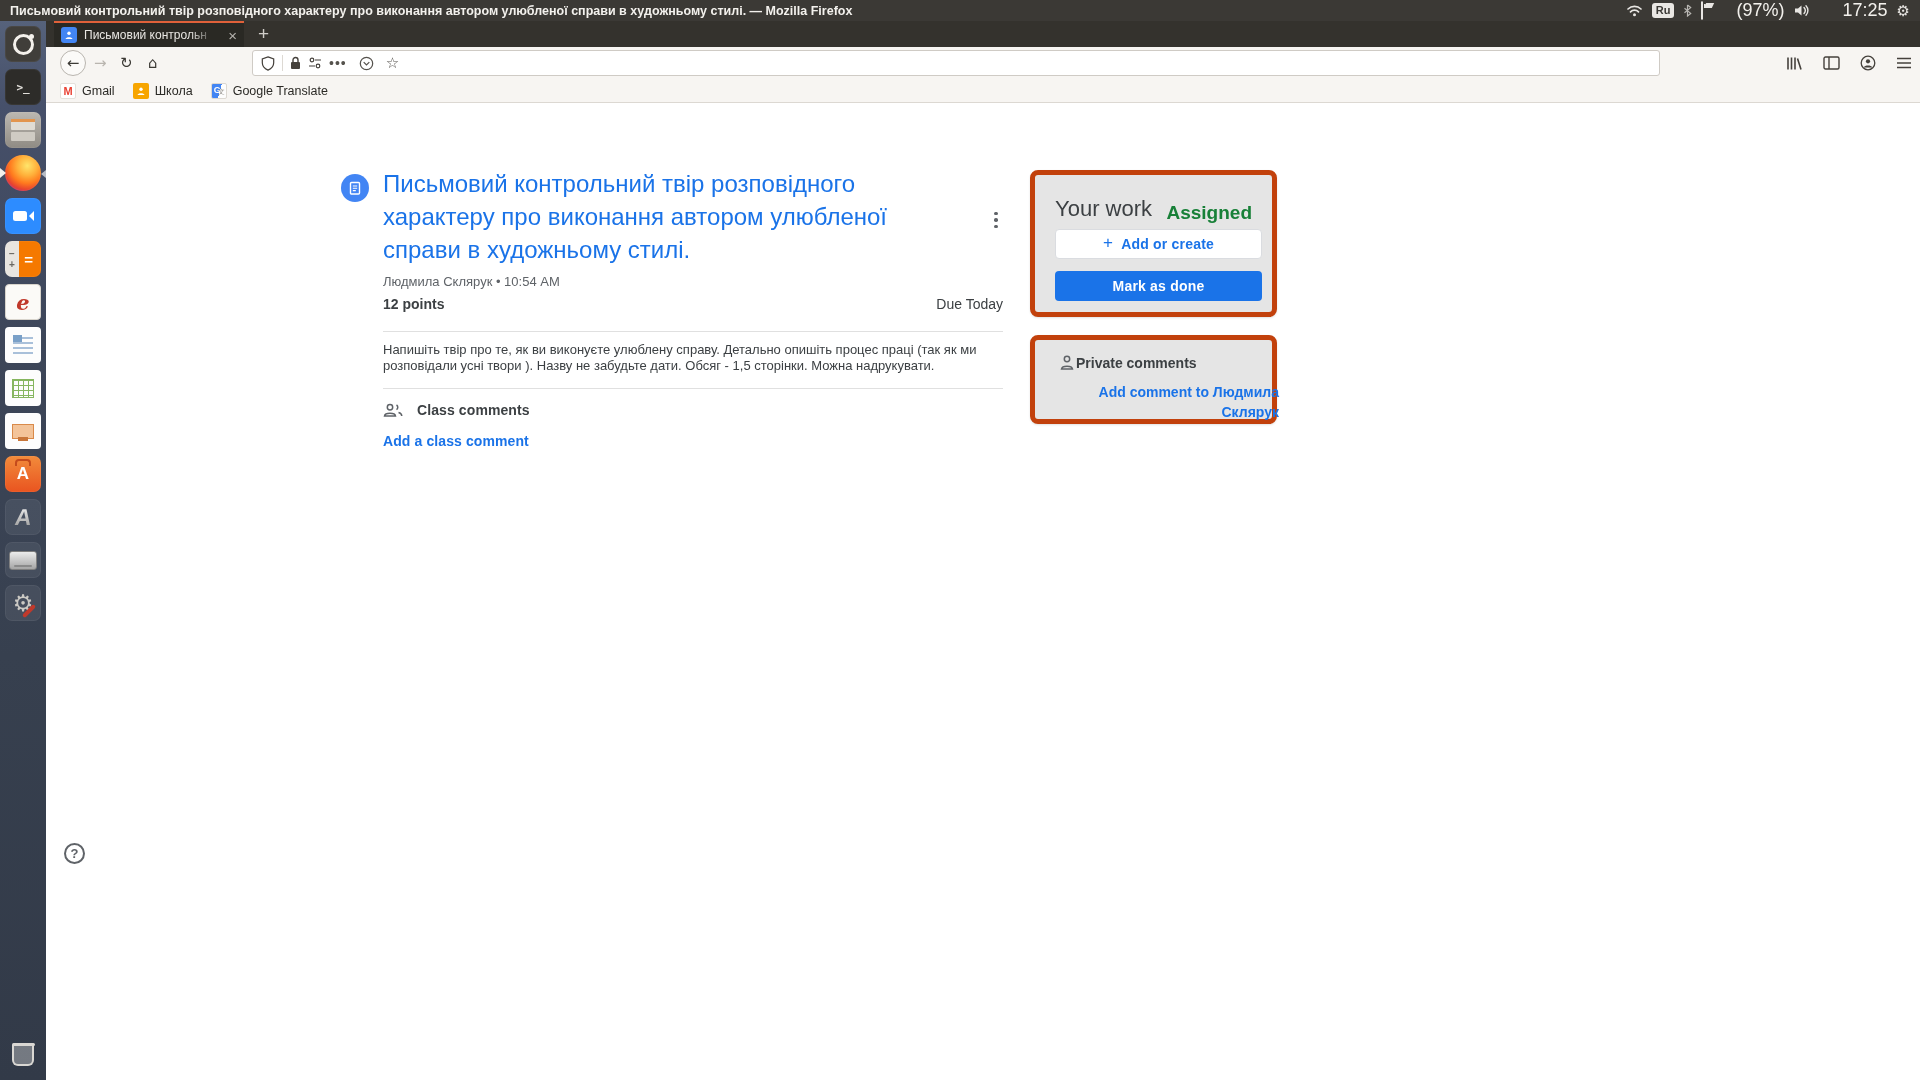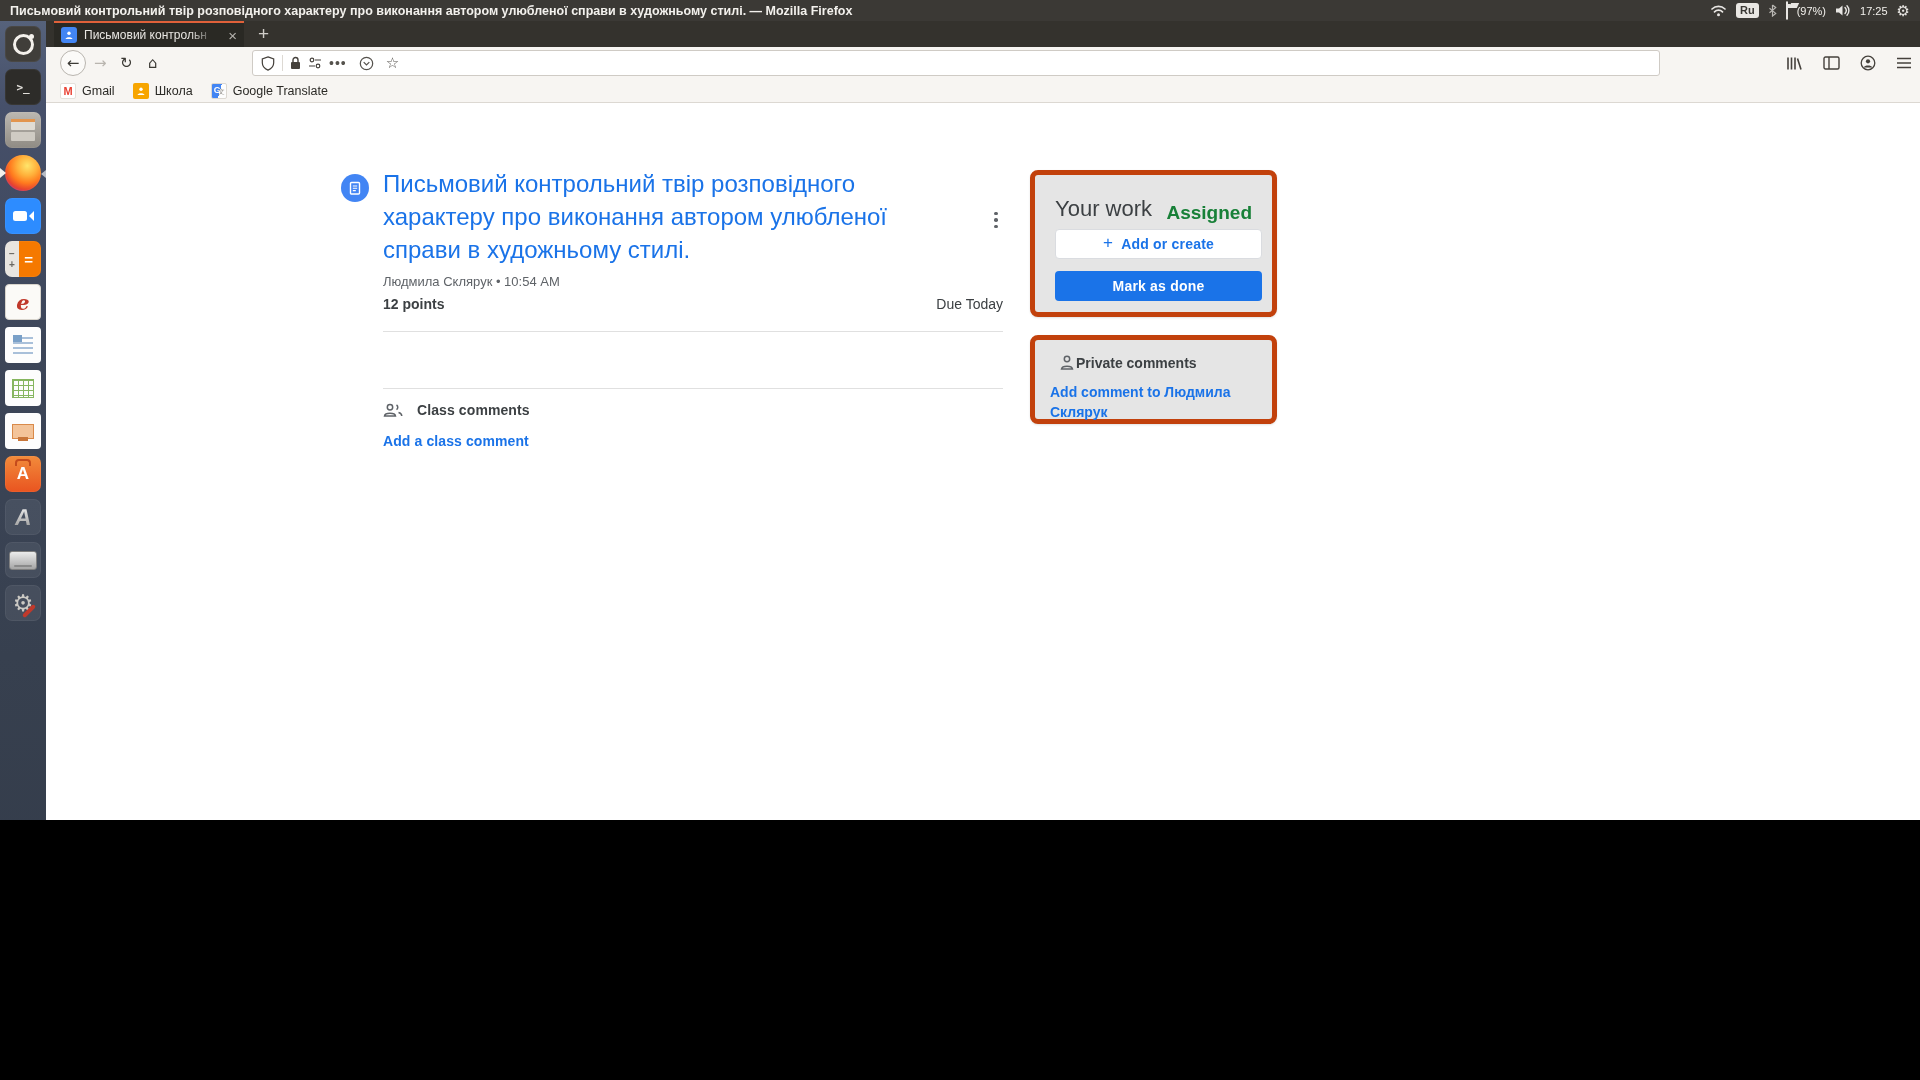--- a/index.html
+++ b/index.html
@@ -1,27 +1,27 @@
 <!DOCTYPE html>
 <html><head>
 <meta charset="utf-8">
 <style>
   * { margin:0; padding:0; box-sizing:border-box; }
   body { font-family:"Liberation Sans", sans-serif; background:#000; }
-  .screen { position:relative; width:1920px; height:820px; overflow:hidden; background:#fff; }
+  .screen { position:relative; width:1920px; height:1080px; overflow:hidden; background:#fff; }
   .glyph { font-family:"DejaVu Sans", sans-serif; }
 
   
   .sysbar { position:absolute; left:0; top:0; width:1920px; height:21px; background:#3b3935;
             display:flex; align-items:center; color:#f3f1ed; }
   .sysbar .wtitle { font-size:12.5px; font-weight:bold; padding-left:10px; white-space:nowrap; }
   .tray { margin-left:auto; display:flex; align-items:center; gap:9px; padding-right:10px; }
   .ru-badge { background:#e9e7e3; color:#3a3834; font-size:11px; font-weight:bold; line-height:15px;
               padding:0 4px; border-radius:3px; }
-  .tray .t-text { font-size:11px; color:#efedе9; }
+  .tray .t-text { font-size:18px; color:#efedе9;margin-left:24px; }
   .battery-body { position:relative; width:19px; height:10px; border:1.4px solid #e8e6e3; border-radius:2px; }
   .battery-body::after { content:""; position:absolute; right:-4px; top:2px; width:2.5px; height:4px; background:#e8e6e3; border-radius:0 1px 1px 0; }
   .battery-bolt { position:absolute; left:4px; top:1px; width:8px; height:5px; background:#e8e6e3; transform:skewX(-25deg); }
 
   
   .dock { position:absolute; left:0; top:21px; width:46px; height:1059px;
           background:linear-gradient(180deg,#56627b 0%,#46506a 8%,#3d4659 30%,#37404f 60%,#323a48 100%);
           display:flex; flex-direction:column; align-items:center; gap:5px; padding-top:4px; }
   .dock-item { width:38px; height:38px; display:flex; align-items:center; justify-content:center; position:relative; }
   .di { width:36px; height:36px; border-radius:7px; position:relative; display:flex; align-items:center; justify-content:center;
@@ -143,21 +143,21 @@
   .cw-title { position:absolute; left:20px; top:21px; font-size:22px; color:#3c4043; }
   .cw-status { position:absolute; right:20px; top:27px; font-size:19px; font-weight:bold; color:#188038; }
   .btn { position:absolute; left:20px; width:207px; height:30px; border-radius:4px; font-size:14px; font-weight:bold;
          display:flex; align-items:center; justify-content:center; gap:8px; letter-spacing:.2px; }
   .btn-add { top:54px; border:1px solid #dadce0; color:#1a73e8; background:#fff; }
   .btn-add .plus { font-size:17px; font-weight:normal; margin-top:-2px; }
   .btn-done { top:96px; background:#1a73e8; color:#fff; }
   .card-private { left:984px; top:232px; width:247px; height:89px; }
   .cp-head { position:absolute; left:25px; top:15px; display:flex; align-items:center; gap:2px; }
   .cp-label { font-size:14px; font-weight:bold; color:#3c4043; }
-  .cp-link { position:absolute; left:15px; top:42px; width:217px; text-align:left;
+  .cp-link { position:absolute; left:27px; top:42px; width:217px; text-align:right;
              font-size:14px; font-weight:bold; color:#1a73e8; line-height:20px; }
 
   .help-btn { position:absolute; left:18px; top:740px; width:21px; height:21px; border:2px solid #5f6368;
               border-radius:50%; color:#5f6368; font-size:13px; font-weight:bold;
               display:flex; align-items:center; justify-content:center; }
   svg { display:block; }
 </style>
 </head>
 <body>
 
@@ -360,20 +360,21 @@
         <i></i>
       </span>
     <div class="a-author">Людмила Склярук • 10:54 AM</div>
 
     <div class="points-row">
       <span class="pts">12 points</span>
       <span>Due Today</span>
     </div>
 
     <div class="divider d1"></div>
+    <div class="a-desc">Напишіть твір про те, як ви виконуєте улюблену справу. Детально опишіть процес праці (так як ми розповідали усні твори ). Назву не забудьте дати. Обсяг - 1,5 сторінки. Можна надрукувати.</div>
     <div class="divider d2"></div>
 
     <div class="cc-row">
       <span>
         <svg width="20" height="15" viewBox="0 0 20 15">
             <circle cx="7" cy="4.2" r="2.7" fill="none" stroke="#5f6368" stroke-width="1.5"></circle>
             <path d="M1.5 13c.6-3.6 10.4-3.6 11 0z" fill="none" stroke="#5f6368" stroke-width="1.5"></path>
             <path d="M13.5 2a2.7 2.7 0 0 1 0 4.6M15.5 9.4c2 .4 3.2 1.6 3.3 3.6" fill="none" stroke="#5f6368" stroke-width="1.5"></path>
           </svg>
       </span>

